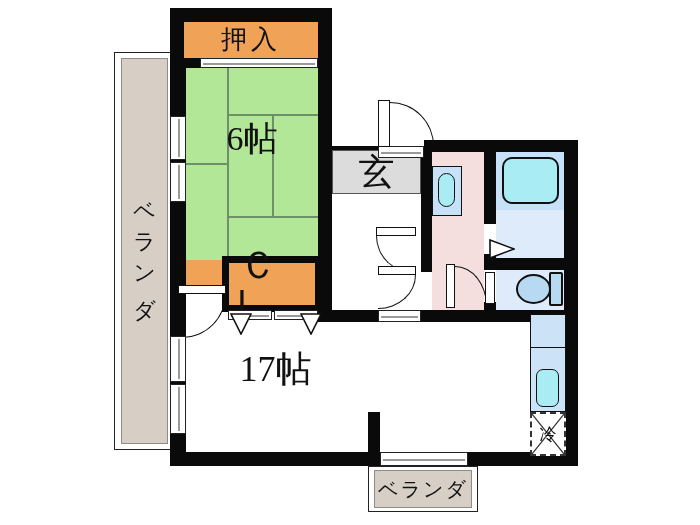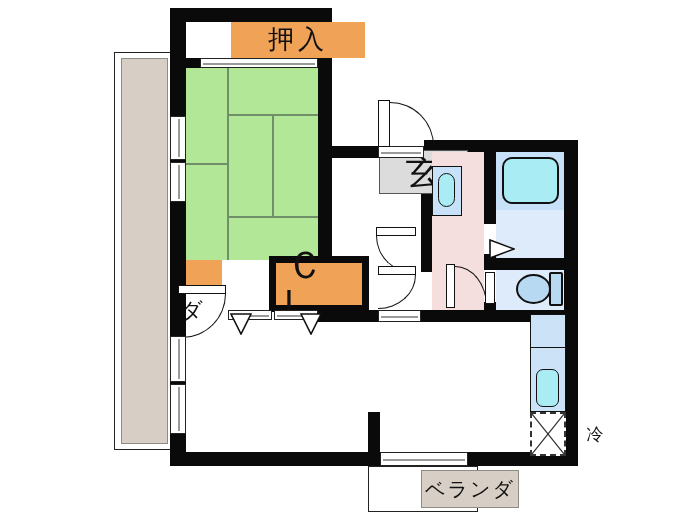--- a/index.html
+++ b/index.html
@@ -1,20 +1,20 @@
 <!DOCTYPE html>
 <html><head>
 <meta charset="utf-8">
 <style>
   html,body{margin:0;padding:0;background:#fff;}
   #plan{position:relative;width:700px;height:525px;background:#ffffff;overflow:hidden;
         font-family:"Liberation Serif","DejaVu Serif",serif;color:#111;}
   .abs{position:absolute;box-sizing:border-box;}
   .wall{background:#0a0a0a;}
-  .room-label{display:flex;align-items:center;justify-content:center;line-height:1;margin-left:47px;}
+  .room-label{display:flex;align-items:center;justify-content:center;line-height:1;}
   
   .win{background:#fff;border:1px solid #222;}
   .win-v::after{content:"";position:absolute;left:50%;top:2px;bottom:2px;width:0;border-left:2px solid #9a9a9a;}
   .win-h::after{content:"";position:absolute;top:50%;left:2px;right:2px;height:0;border-top:2px solid #9a9a9a;}
   .win{position:absolute;box-sizing:border-box;}
   
   .leaf{background:#fff;border:1.5px solid #111;}
   .arc{border:0 solid #111;background:transparent;}
   .arc.tr{border-top-width:1.5px;border-right-width:1.5px;border-top-right-radius:100% 100%;}
   .arc.br{border-bottom-width:1.5px;border-right-width:1.5px;border-bottom-right-radius:100% 100%;}
@@ -52,20 +52,21 @@
   <div class="abs win win-h" style="left:200px;top:58px;width:118px;height:10px;"></div>
 
   <div class="abs" style="left:186px;top:68px;width:132px;height:192px;background:#b2e797;"></div>
 
   <div class="abs tatami" style="left:227px;top:68px;width:1.5px;height:192px;"></div>
   <div class="abs tatami" style="left:227px;top:114px;width:91px;height:1.5px;"></div>
   <div class="abs tatami" style="left:186px;top:163px;width:41px;height:1.5px;"></div>
   <div class="abs tatami" style="left:272px;top:114px;width:1.5px;height:102px;"></div>
   <div class="abs tatami" style="left:227px;top:216px;width:91px;height:1.5px;"></div>
   <div class="abs" style="left:192px;top:112px;width:120px;text-align:center;">
+    <div style="font-size:34px;margin-top:4px;">6帖</div>
   </div>
 
   <div class="abs" style="left:186px;top:260px;width:36px;height:26px;background:#f0a356;"></div>
 
   <div class="abs room-label" style="left:222px;top:256px;width:100px;height:56px;background:#f0a356;border:7px solid #0a0a0a;font-size:38px;letter-spacing:10px;text-indent:10px;">ＣＬ</div>
   <div class="abs win win-h" style="left:228px;top:310px;width:44px;height:10px;"></div>
   <div class="abs win win-h" style="left:274px;top:310px;width:44px;height:10px;"></div>
   <svg class="abs" style="left:230px;top:313px;" width="22" height="22" viewBox="0 0 22 22">
     <polygon points="1,1 21,1 11,21" fill="#ffffff" stroke="#111" stroke-width="1.6"></polygon>
   </svg>
@@ -113,20 +114,21 @@
   </div>
   <div class="abs" style="left:530px;top:412px;width:36px;height:44px;background:#fff;border:2px dashed #333;">
     <svg width="32" height="40" viewBox="0 0 32 40" style="position:absolute;left:0;top:0;">
       <line x1="0" y1="0" x2="32" y2="40" stroke="#333" stroke-width="1.2"></line>
       <line x1="32" y1="0" x2="0" y2="40" stroke="#333" stroke-width="1.2"></line>
     </svg>
     <div class="abs room-label" style="left:0;top:0;width:100%;height:100%;font-size:17px;">冷</div>
   </div>
 
   <div class="abs" style="left:200px;top:340px;width:175px;text-align:center;">
+    <div style="font-size:36px;margin-top:5px;margin-right:24px;">17帖</div>
   </div>
 
   <div class="abs win win-v" style="left:170px;top:116px;width:16px;height:44px;"></div>
   <div class="abs win win-v" style="left:170px;top:162px;width:16px;height:40px;"></div>
   <div class="abs win win-v" style="left:170px;top:336px;width:16px;height:46px;"></div>
   <div class="abs win win-v" style="left:170px;top:384px;width:16px;height:50px;"></div>
   <div class="abs win win-h" style="left:380px;top:452px;width:88px;height:14px;"></div>
 
   <div class="abs" style="left:368px;top:466px;width:110px;height:46px;border:1.5px solid #222;background:#fff;"></div>
   <div class="abs room-label" style="left:374px;top:470px;width:98px;height:38px;background:#d7cec5;border:1px solid #8f8b85;font-size:20px;letter-spacing:2px;">ベランダ</div>

